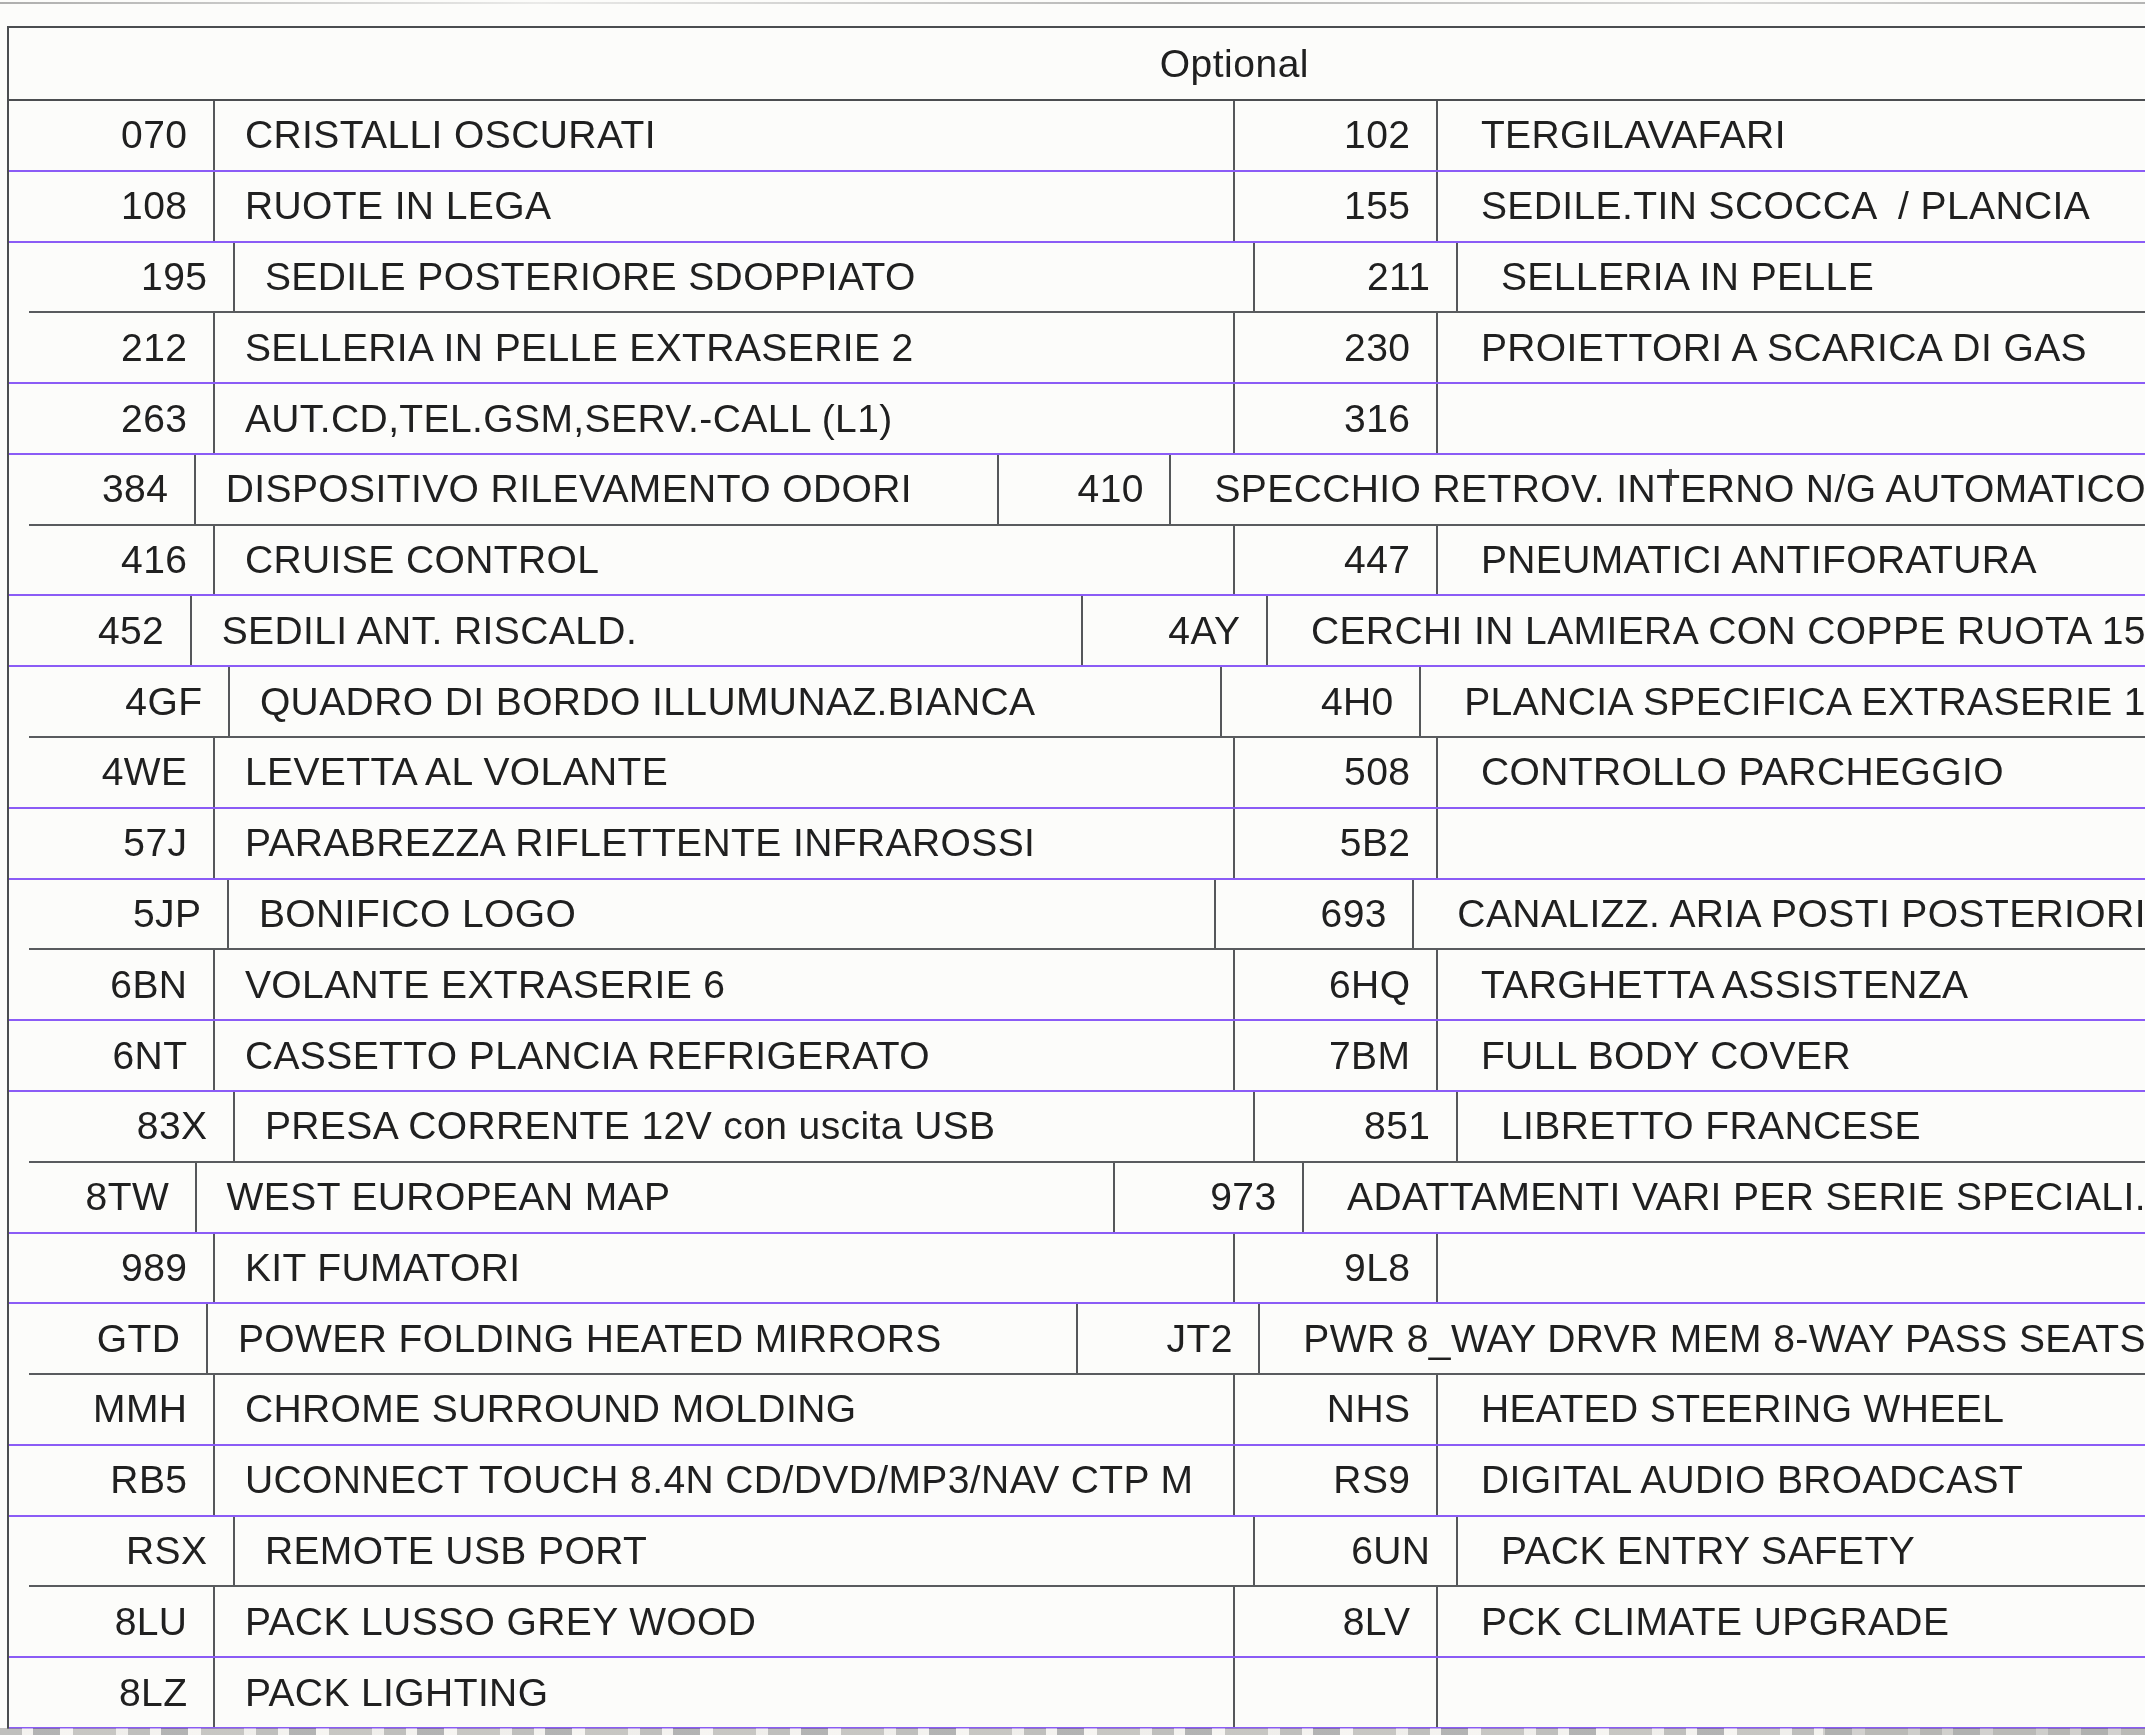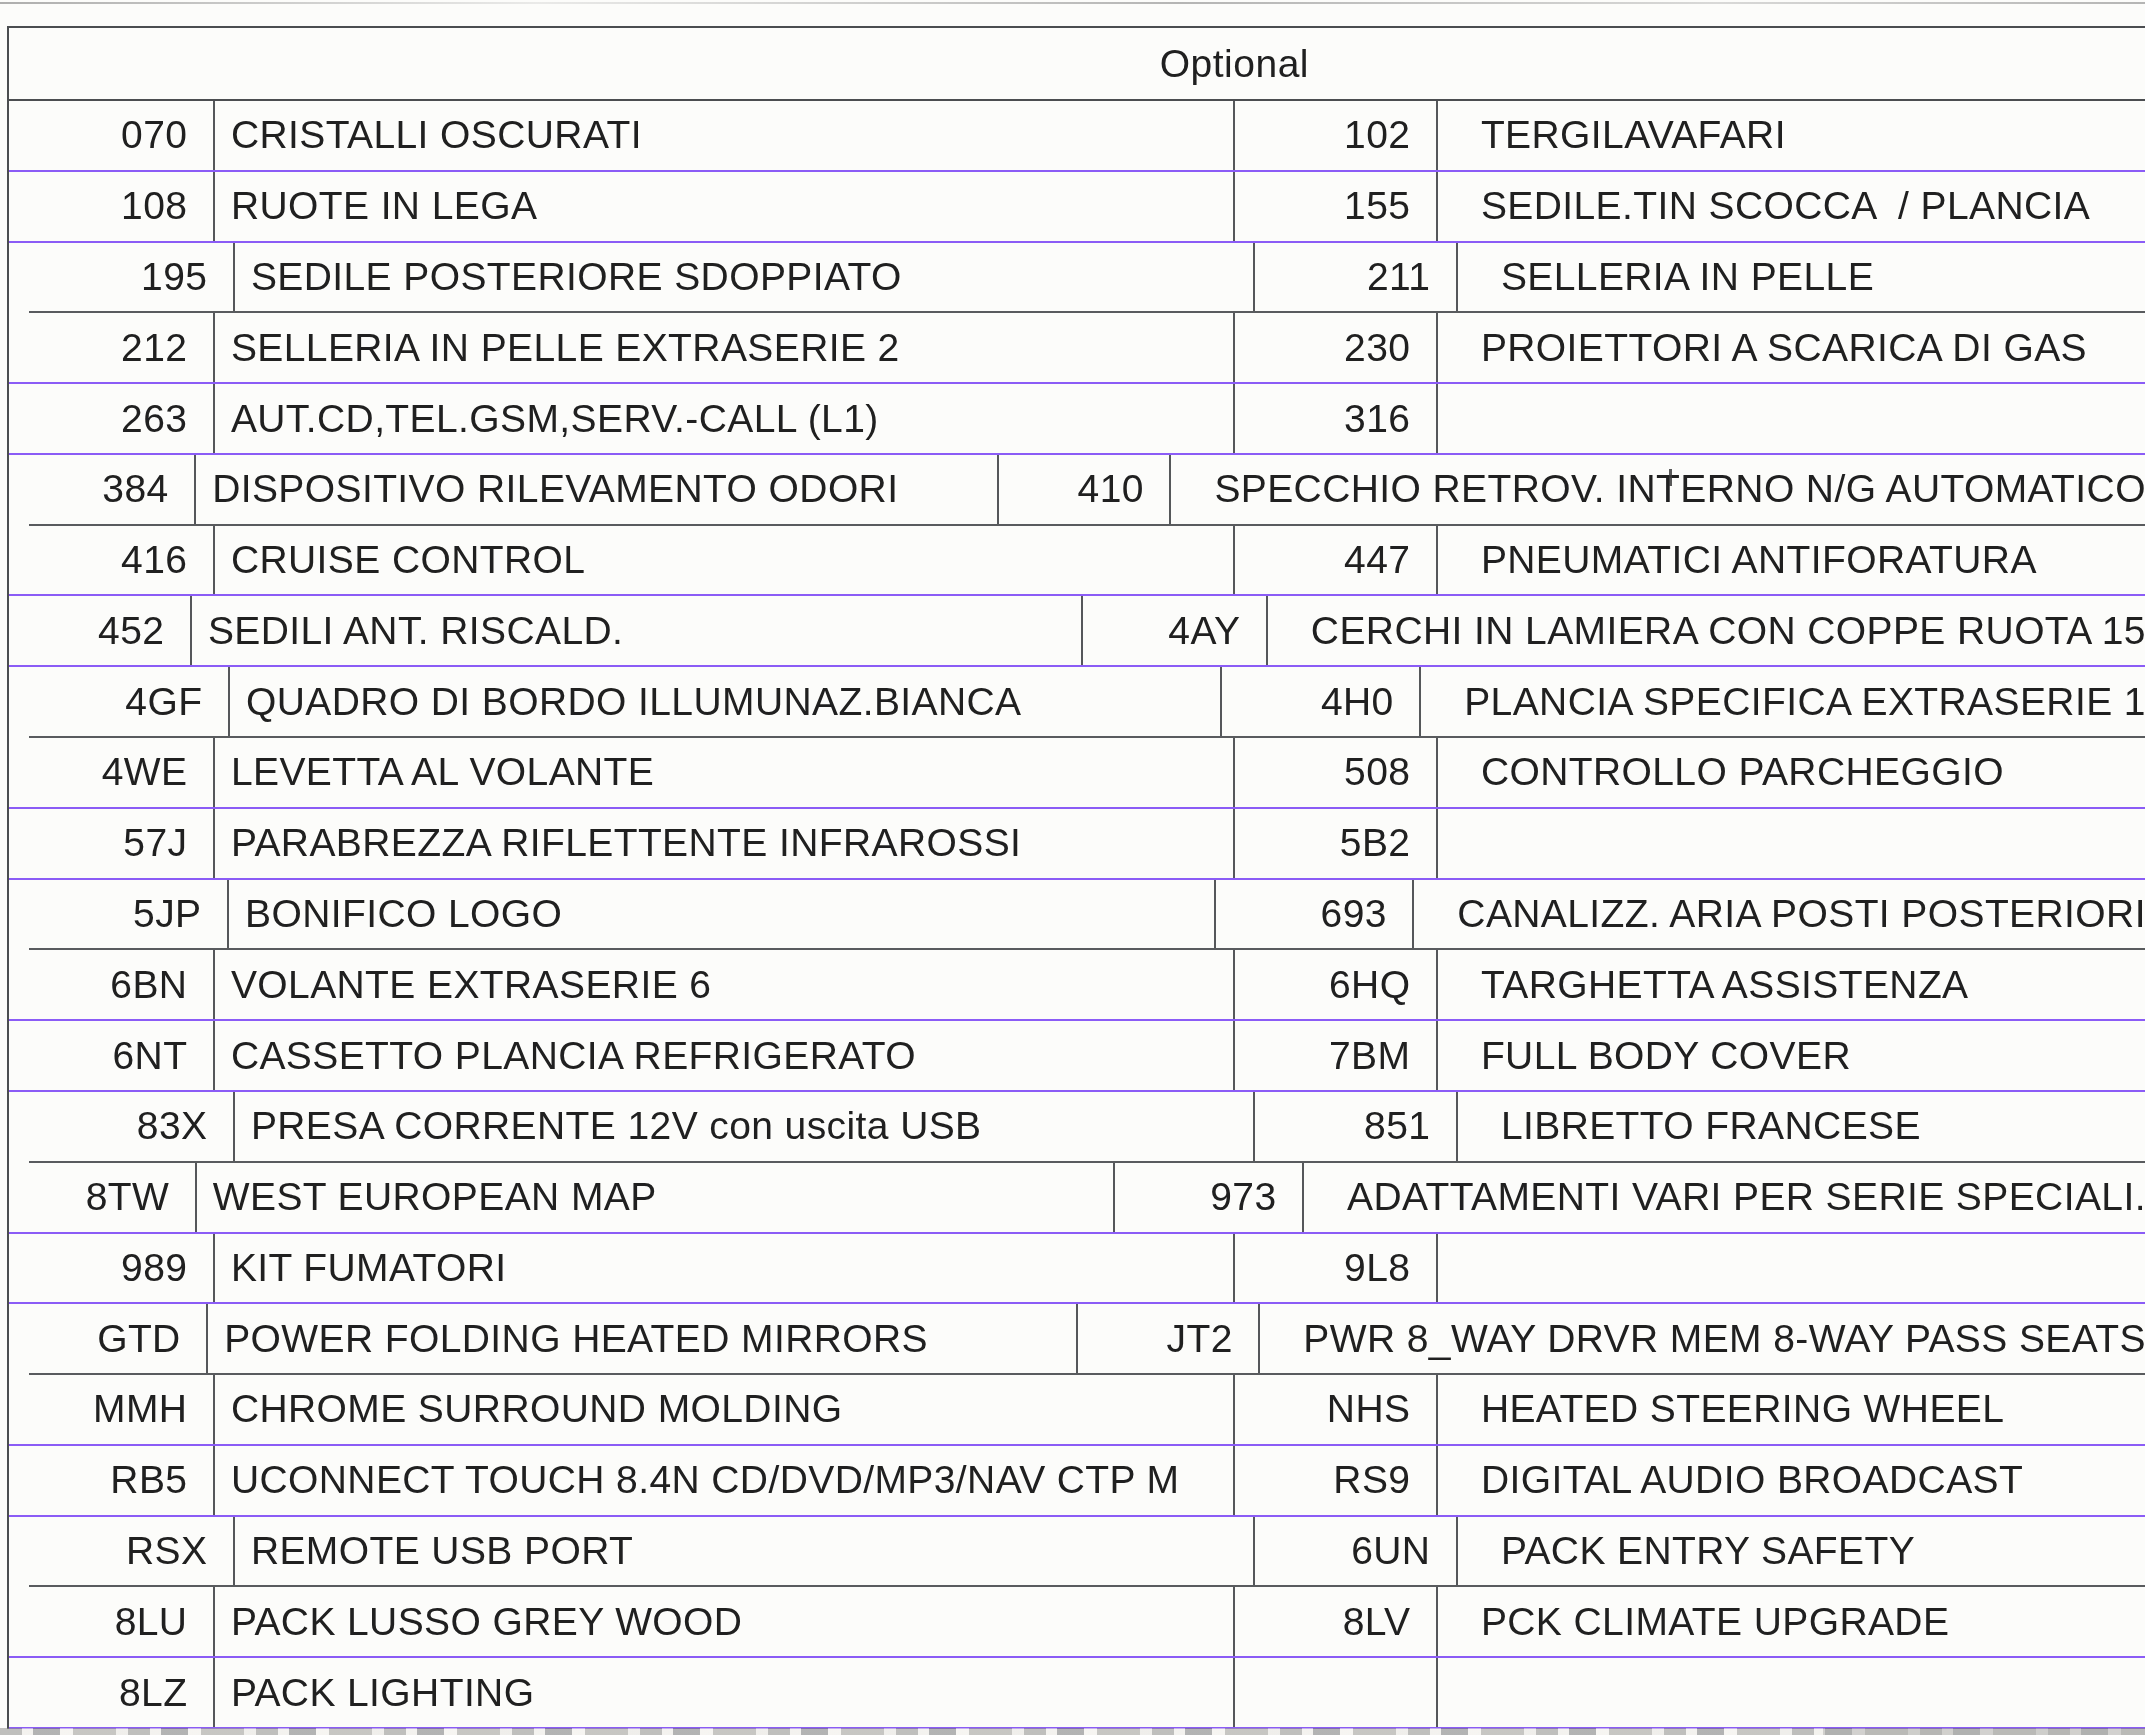--- a/index.html
+++ b/index.html
@@ -38,21 +38,21 @@
   .row {
     flex:1; display:flex;
     border-bottom:2px solid #8b5cf6;
     box-sizing:border-box;
     white-space:pre;
   }
   .row:nth-child(3n) { border-bottom-color:#595b5e;margin-left:20px; }
   .cell { display:flex; align-items:center; box-sizing:border-box; font-size:39px; letter-spacing:0.4px; }
   .code  { justify-content:flex-end; padding-right:25.5px; border-right:2px solid #55575a; }
   .code-left  { width:206px; }
-  .desc-left  { width:1020px; padding-left:16px; border-right:2px solid #55575a; }
+  .desc-left  { width:1020px; padding-left:30px; border-right:2px solid #55575a; }
   .code-right { width:203px;padding-left:36px; }
   .desc-right { flex:1; padding-left:43px; }
   
   .stray-tick {
     position:absolute; left:1669px; top:469px; width:2.9px; height:16.7px;
     background:#3c3c3c; opacity:.85;
   }
   
   .bottom-noise {
     position:absolute; bottom:0; left:0; width:100%; height:7.8px;

